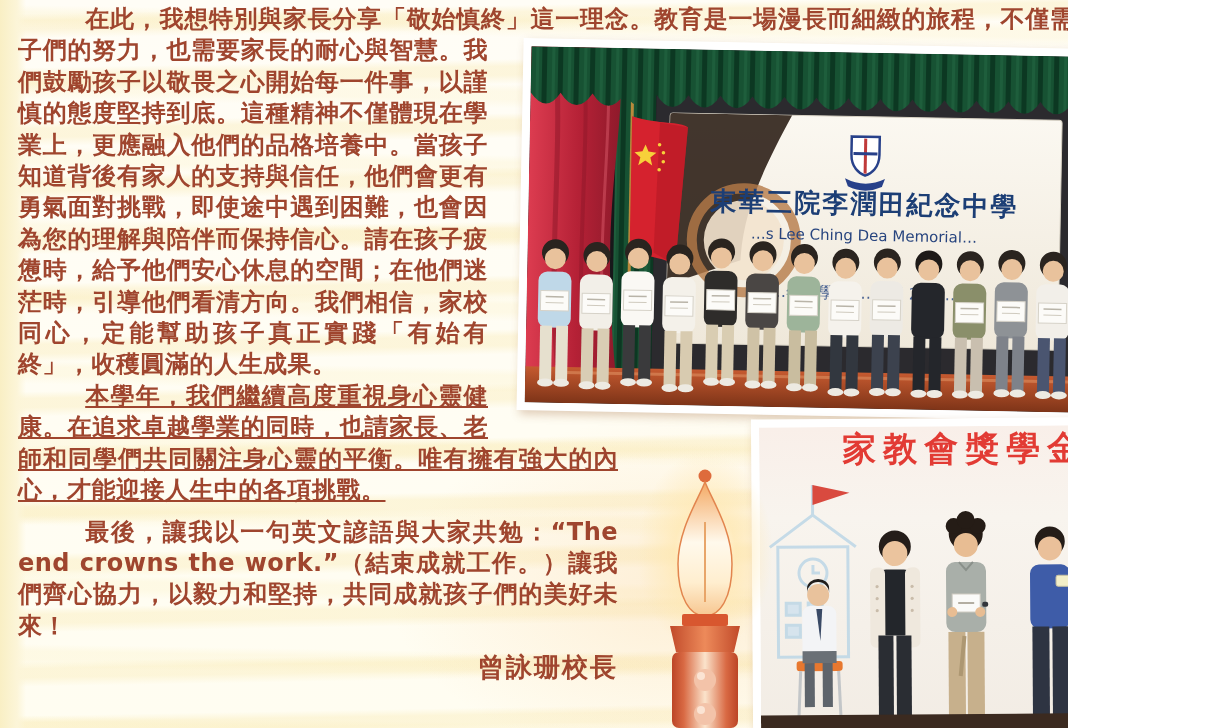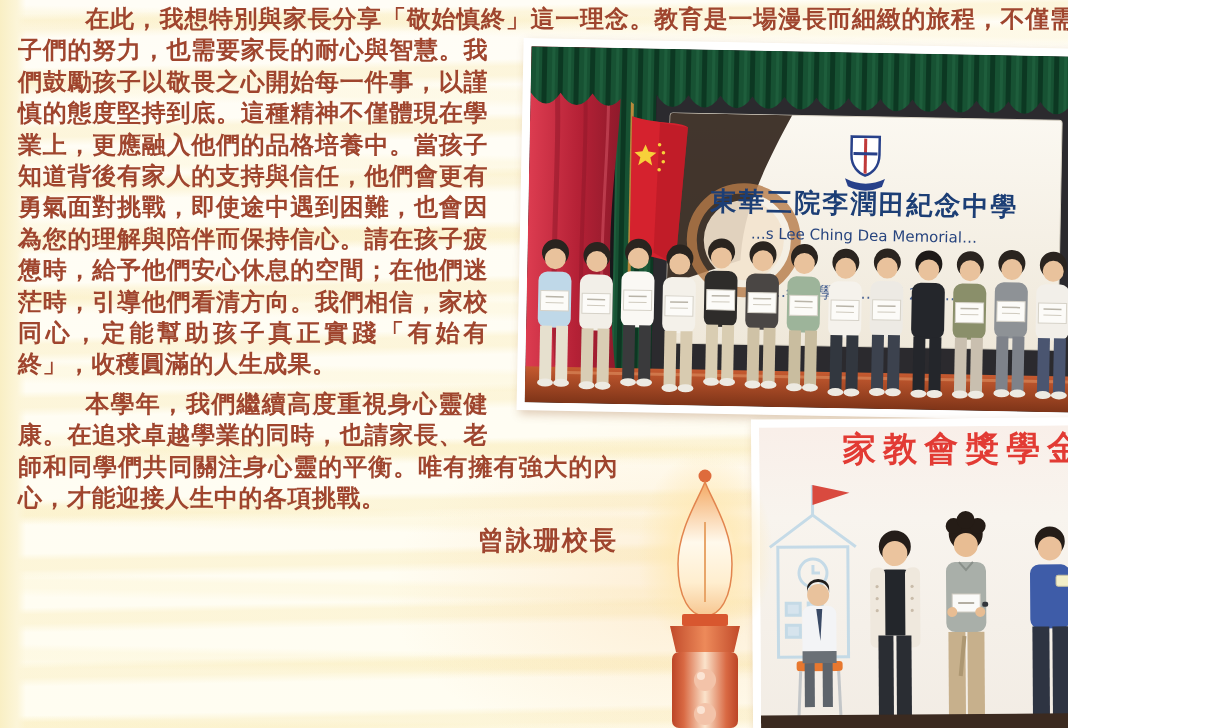--- a/index.html
+++ b/index.html
@@ -18,21 +18,21 @@
       background:linear-gradient(90deg,#FFF9E3,#FBEBBD 60%,#FDF2CC);}
   .strip-orange{position:absolute;left:1166px;top:0;width:48px;height:728px;z-index:1;
       background:linear-gradient(90deg,#EFA066,#FBE3B6 38%,#F5C189 70%,#EFAB6D);}
   
   .letter{position:absolute;left:18px;top:4px;width:1106px;z-index:2;
       color:#9F452E;font-weight:bold;font-size:24px;line-height:31.4px;}
   .sp1{float:right;width:636px;height:418px;
       shape-outside:polygon(0 40px,100% 40px,100% 100%,0 100%);}
   .sp2{float:right;clear:right;width:506px;height:360px;}
   .p{margin:0;text-indent:2.8em;text-align:justify;letter-spacing:.5px;}
-  .p2{margin-top:8px;} .p3{margin-top:10px;} .p4{margin-top:12px;}
+  .p2{text-decoration:underline;} .p3{margin-top:10px;} .p4{margin-top:12px;}
   .sig{margin:10px 14px 0 0;text-align:right;font-size:26px;letter-spacing:2px;}
   
   .photo{position:absolute;background:#fff;box-shadow:3px 4px 10px rgba(150,90,40,.30);}
   .photo-stage{left:520px;top:44px;width:622px;height:372px;padding:8px;box-sizing:border-box;
       transform:rotate(1.1deg);z-index:3;}
   .photo-scholarship{left:752px;top:418px;width:428px;height:312px;padding:8px 8px 0 8px;box-sizing:border-box;
       transform:rotate(-0.4deg);z-index:3;}
   .photo svg{display:block;}
   .scholar-title{position:absolute;left:8px;right:8px;top:8px;text-align:center;z-index:2;
       font-family:"DejaVu Serif","Liberation Serif",serif;
@@ -46,20 +46,21 @@
   <div class="bg"></div>
   <div class="strip-left"></div>
   <div class="strip-cream"></div>
   <div class="strip-orange"></div>
 
   <div class="letter">
     <div class="sp1"></div>
     <div class="sp2"></div>
     <p class="p p1">在此，我想特別與家長分享「敬始慎終」這一理念。教育是一場漫長而細緻的旅程，不僅需要孩子們的努力，也需要家長的耐心與智慧。我們鼓勵孩子以敬畏之心開始每一件事，以謹慎的態度堅持到底。這種精神不僅體現在學業上，更應融入他們的品格培養中。當孩子知道背後有家人的支持與信任，他們會更有勇氣面對挑戰，即使途中遇到困難，也會因為您的理解與陪伴而保持信心。請在孩子疲憊時，給予他們安心休息的空間；在他們迷茫時，引導他們看清方向。我們相信，家校同心，定能幫助孩子真正實踐「有始有終」，收穫圓滿的人生成果。</p>
     <p class="p p2">本學年，我們繼續高度重視身心靈健康。在追求卓越學業的同時，也請家長、老師和同學們共同關注身心靈的平衡。唯有擁有強大的內心，才能迎接人生中的各項挑戰。</p>
+    <p class="p p3">最後，讓我以一句英文諺語與大家共勉：“The end crowns the work.”（結束成就工作。）讓我們齊心協力，以毅力和堅持，共同成就孩子們的美好未來！</p>
     <p class="sig">曾詠珊校長</p>
   </div>
 
   <figure class="photo photo-stage" style="margin:0">
     <svg width="606" height="356" viewBox="0 0 606 356">
       <defs>
         <linearGradient id="gRed" x1="0" y1="0" x2="1" y2="0">
           <stop offset="0" stop-color="#DC3C50"></stop>
             <stop offset=".55" stop-color="#B52136"></stop>
             <stop offset="1" stop-color="#8F1A2B"></stop>

